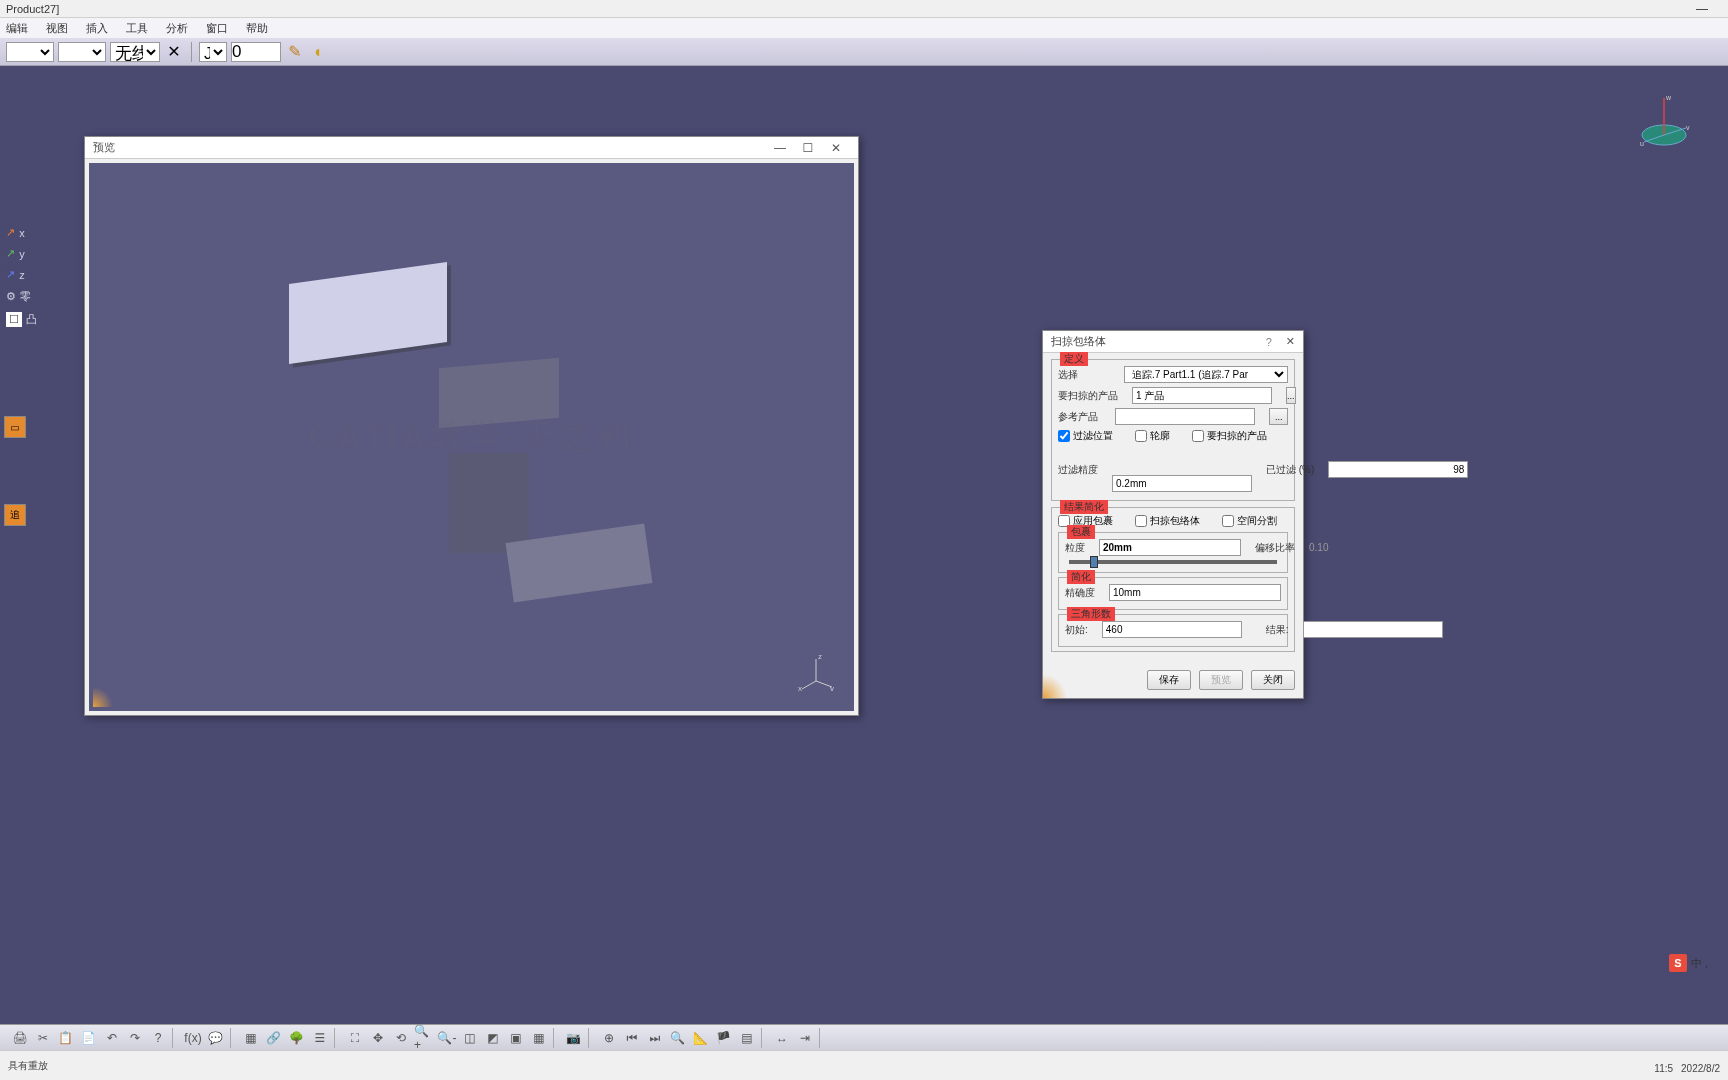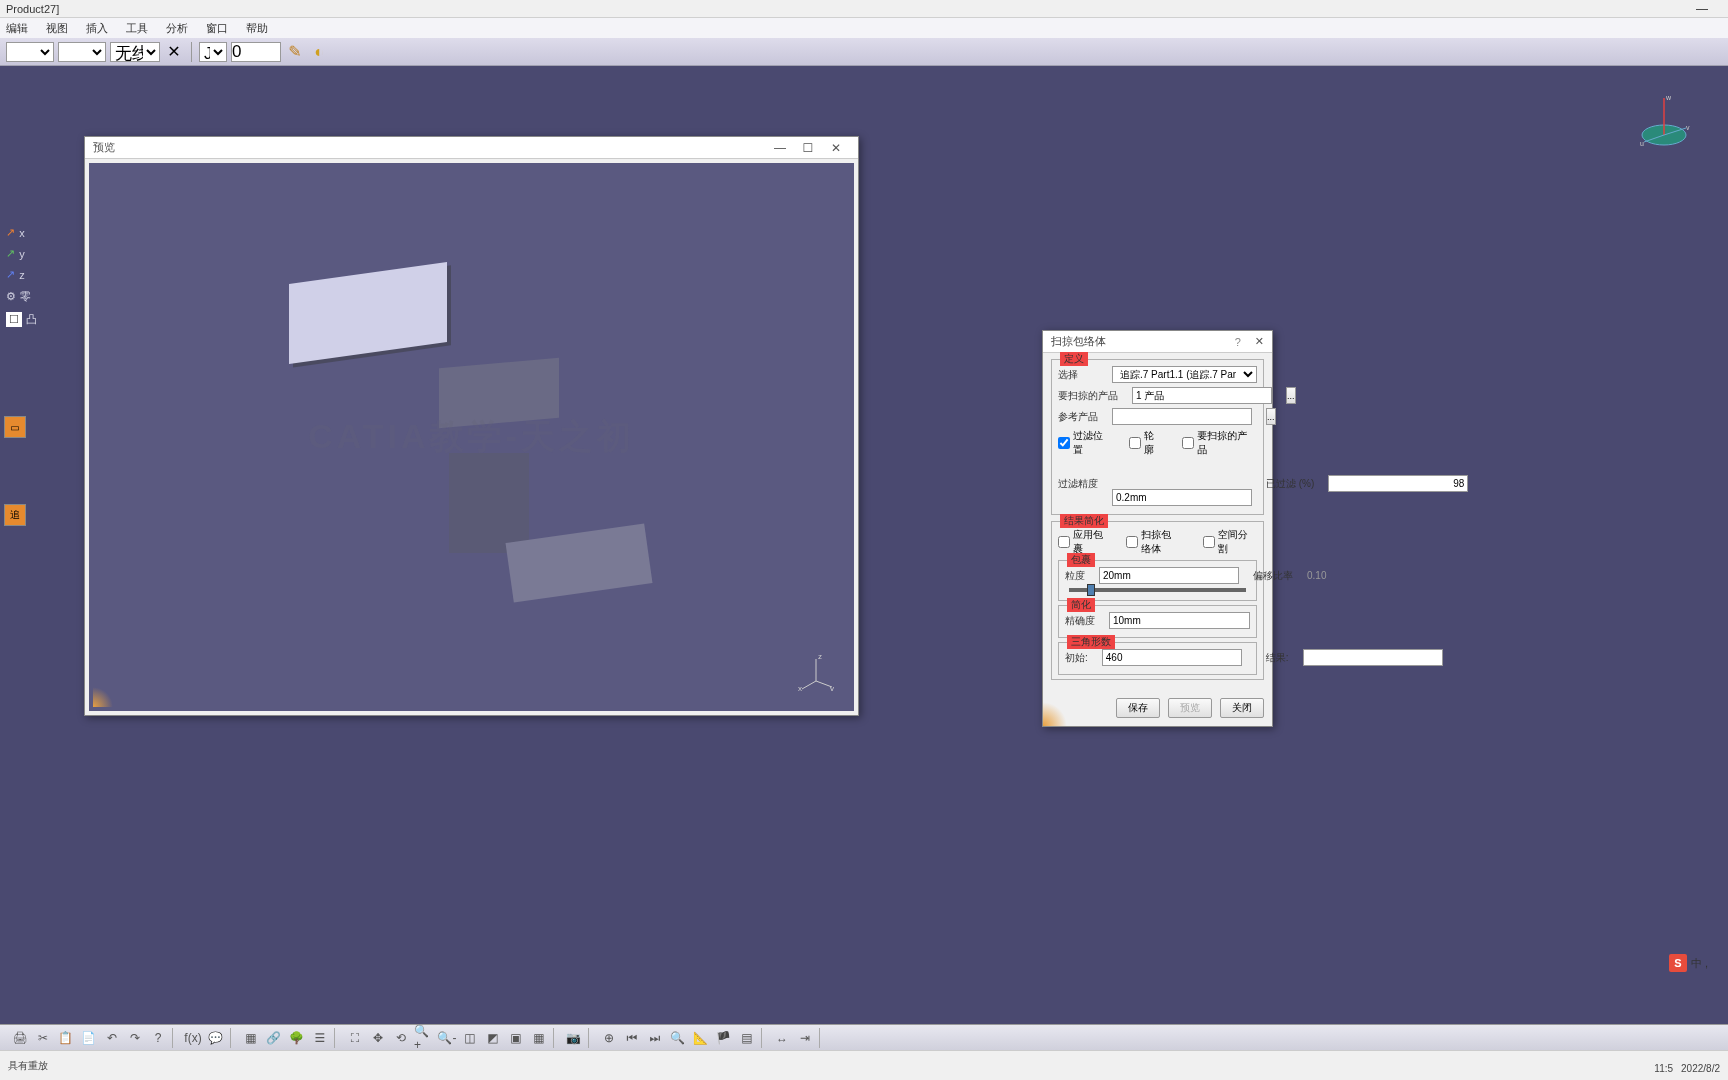--- a/index.html
+++ b/index.html
@@ -27,21 +27,21 @@
 .preview-canvas { position: relative; width: 100%; height: calc(100% - 22px); background: #5a5980; border: 4px solid #f0f0f0; }
 .model { position: absolute; left: 200px; top: 110px; }
 .shape1 { position: absolute; width: 158px; height: 80px; background: #d0d0e8; transform: skewY(-8deg); box-shadow: 4px 4px 0 #4a4a60; }
 .shape2 { position: absolute; left: 150px; top: 90px; width: 120px; height: 60px; background: #6a6a85; transform: skewY(-5deg); }
 .shape3 { position: absolute; left: 160px; top: 180px; width: 80px; height: 100px; background: #5a5a75; }
 .shape4 { position: absolute; left: 220px; top: 260px; width: 140px; height: 60px; background: #7a7a95; transform: rotate(-8deg); }
 .watermark { position: absolute; left: 50%; top: 50%; transform: translate(-50%, -50%); font-size: 34px; font-weight: bold; color: rgba(100,100,120,.25); letter-spacing: 4px; white-space: nowrap; pointer-events: none; }
 .axis-gizmo { position: absolute; right: 18px; bottom: 18px; font-size: 10px; color: #bbb; }
 .compass { position: absolute; right: 34px; top: 24px; width: 60px; height: 60px; }
 .compass svg { width: 100%; height: 100%; }
-.dialog { position: absolute; left: 1042px; top: 264px; width: 231px; background: #f0f0f0; border: 1px solid #888; box-shadow: 2px 2px 8px rgba(0,0,0,.4); font-size: 11px; }
+.dialog { position: absolute; left: 1042px; top: 264px; width: 262px; background: #f0f0f0; border: 1px solid #888; box-shadow: 2px 2px 8px rgba(0,0,0,.4); font-size: 11px; }
 .dlg-title { height: 22px; background: #fff; display: flex; align-items: center; padding: 0 8px; border-bottom: 1px solid #ccc; position: relative; }
 .dlg-title-text { flex: 1; color: #444; }
 .dlg-help { color: #888; margin-right: 14px; }
 .dlg-close { color: #555; }
 .dlg-body { padding: 6px 8px; }
 .fieldset { border: 1px solid #b0b0b0; margin-bottom: 6px; padding: 6px 6px 4px; position: relative; }
 .legend { position: absolute; top: -8px; left: 8px; background: #ef4444; padding: 0 4px; font-size: 10px; color: #333; }
 .row { display: flex; align-items: center; margin-bottom: 4px; gap: 14px; }
 .lbl { font-size: 10px; color: #333; white-space: nowrap; }
 .fld { flex: 1; height: 17px; background: #fff; border: 1px solid #999; font-size: 10px; padding: 0 3px; }
@@ -222,21 +222,21 @@
             </label>
           <label class="chk">
               <input type="checkbox" style="">
               <span>空间分割</span>
             </label>
         </div>
         <div class="fieldset" style="margin-bottom:4px">
           <div class="legend">包裹</div>
           <div class="row">
             <span class="lbl">粒度</span>
-            <input class="fld" style="flex: 0 0 52px;" value="20mm">
+            <input class="fld" style="flex: 0 0 52px; font-weight: bold;" value="20mm">
             <span class="lbl">偏移比率</span>
             <span class="lbl" style="color:#999">0.10</span>
           </div>
           <div class="row">
             <div class="slider-bar">
                 <div class="slider-thumb"></div>
               </div>
           </div>
         </div>
         <div class="fieldset" style="margin-bottom:4px">

